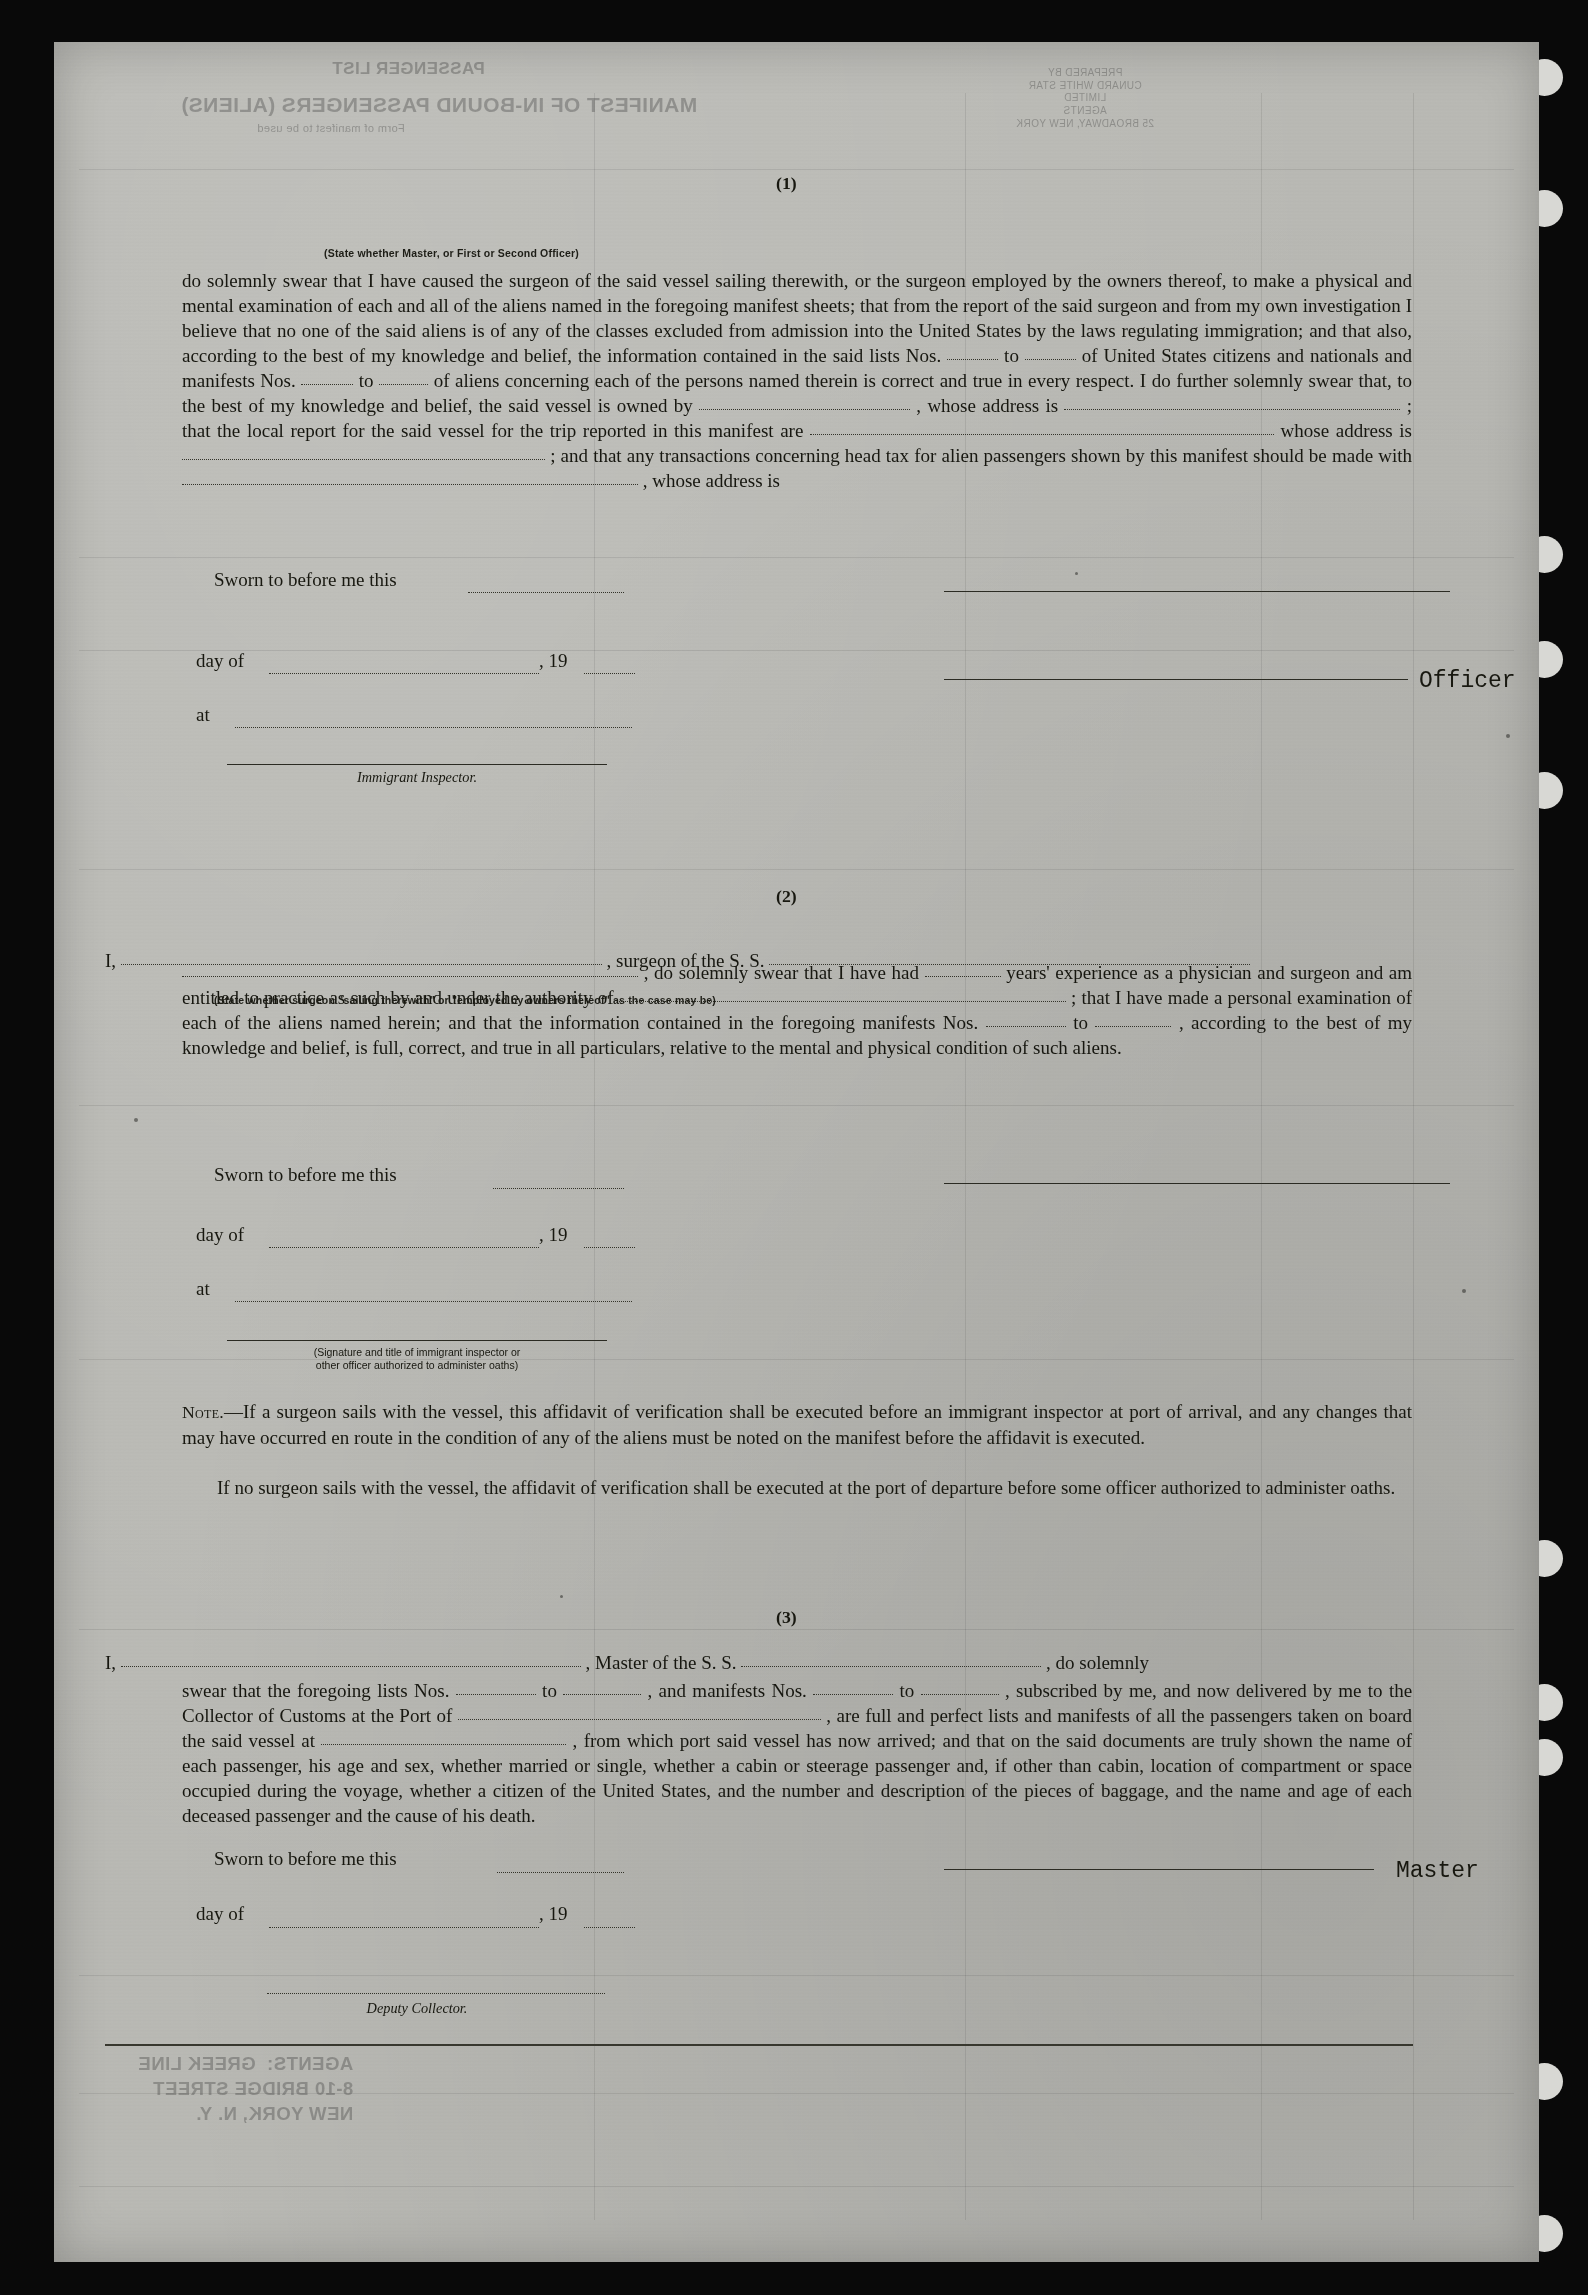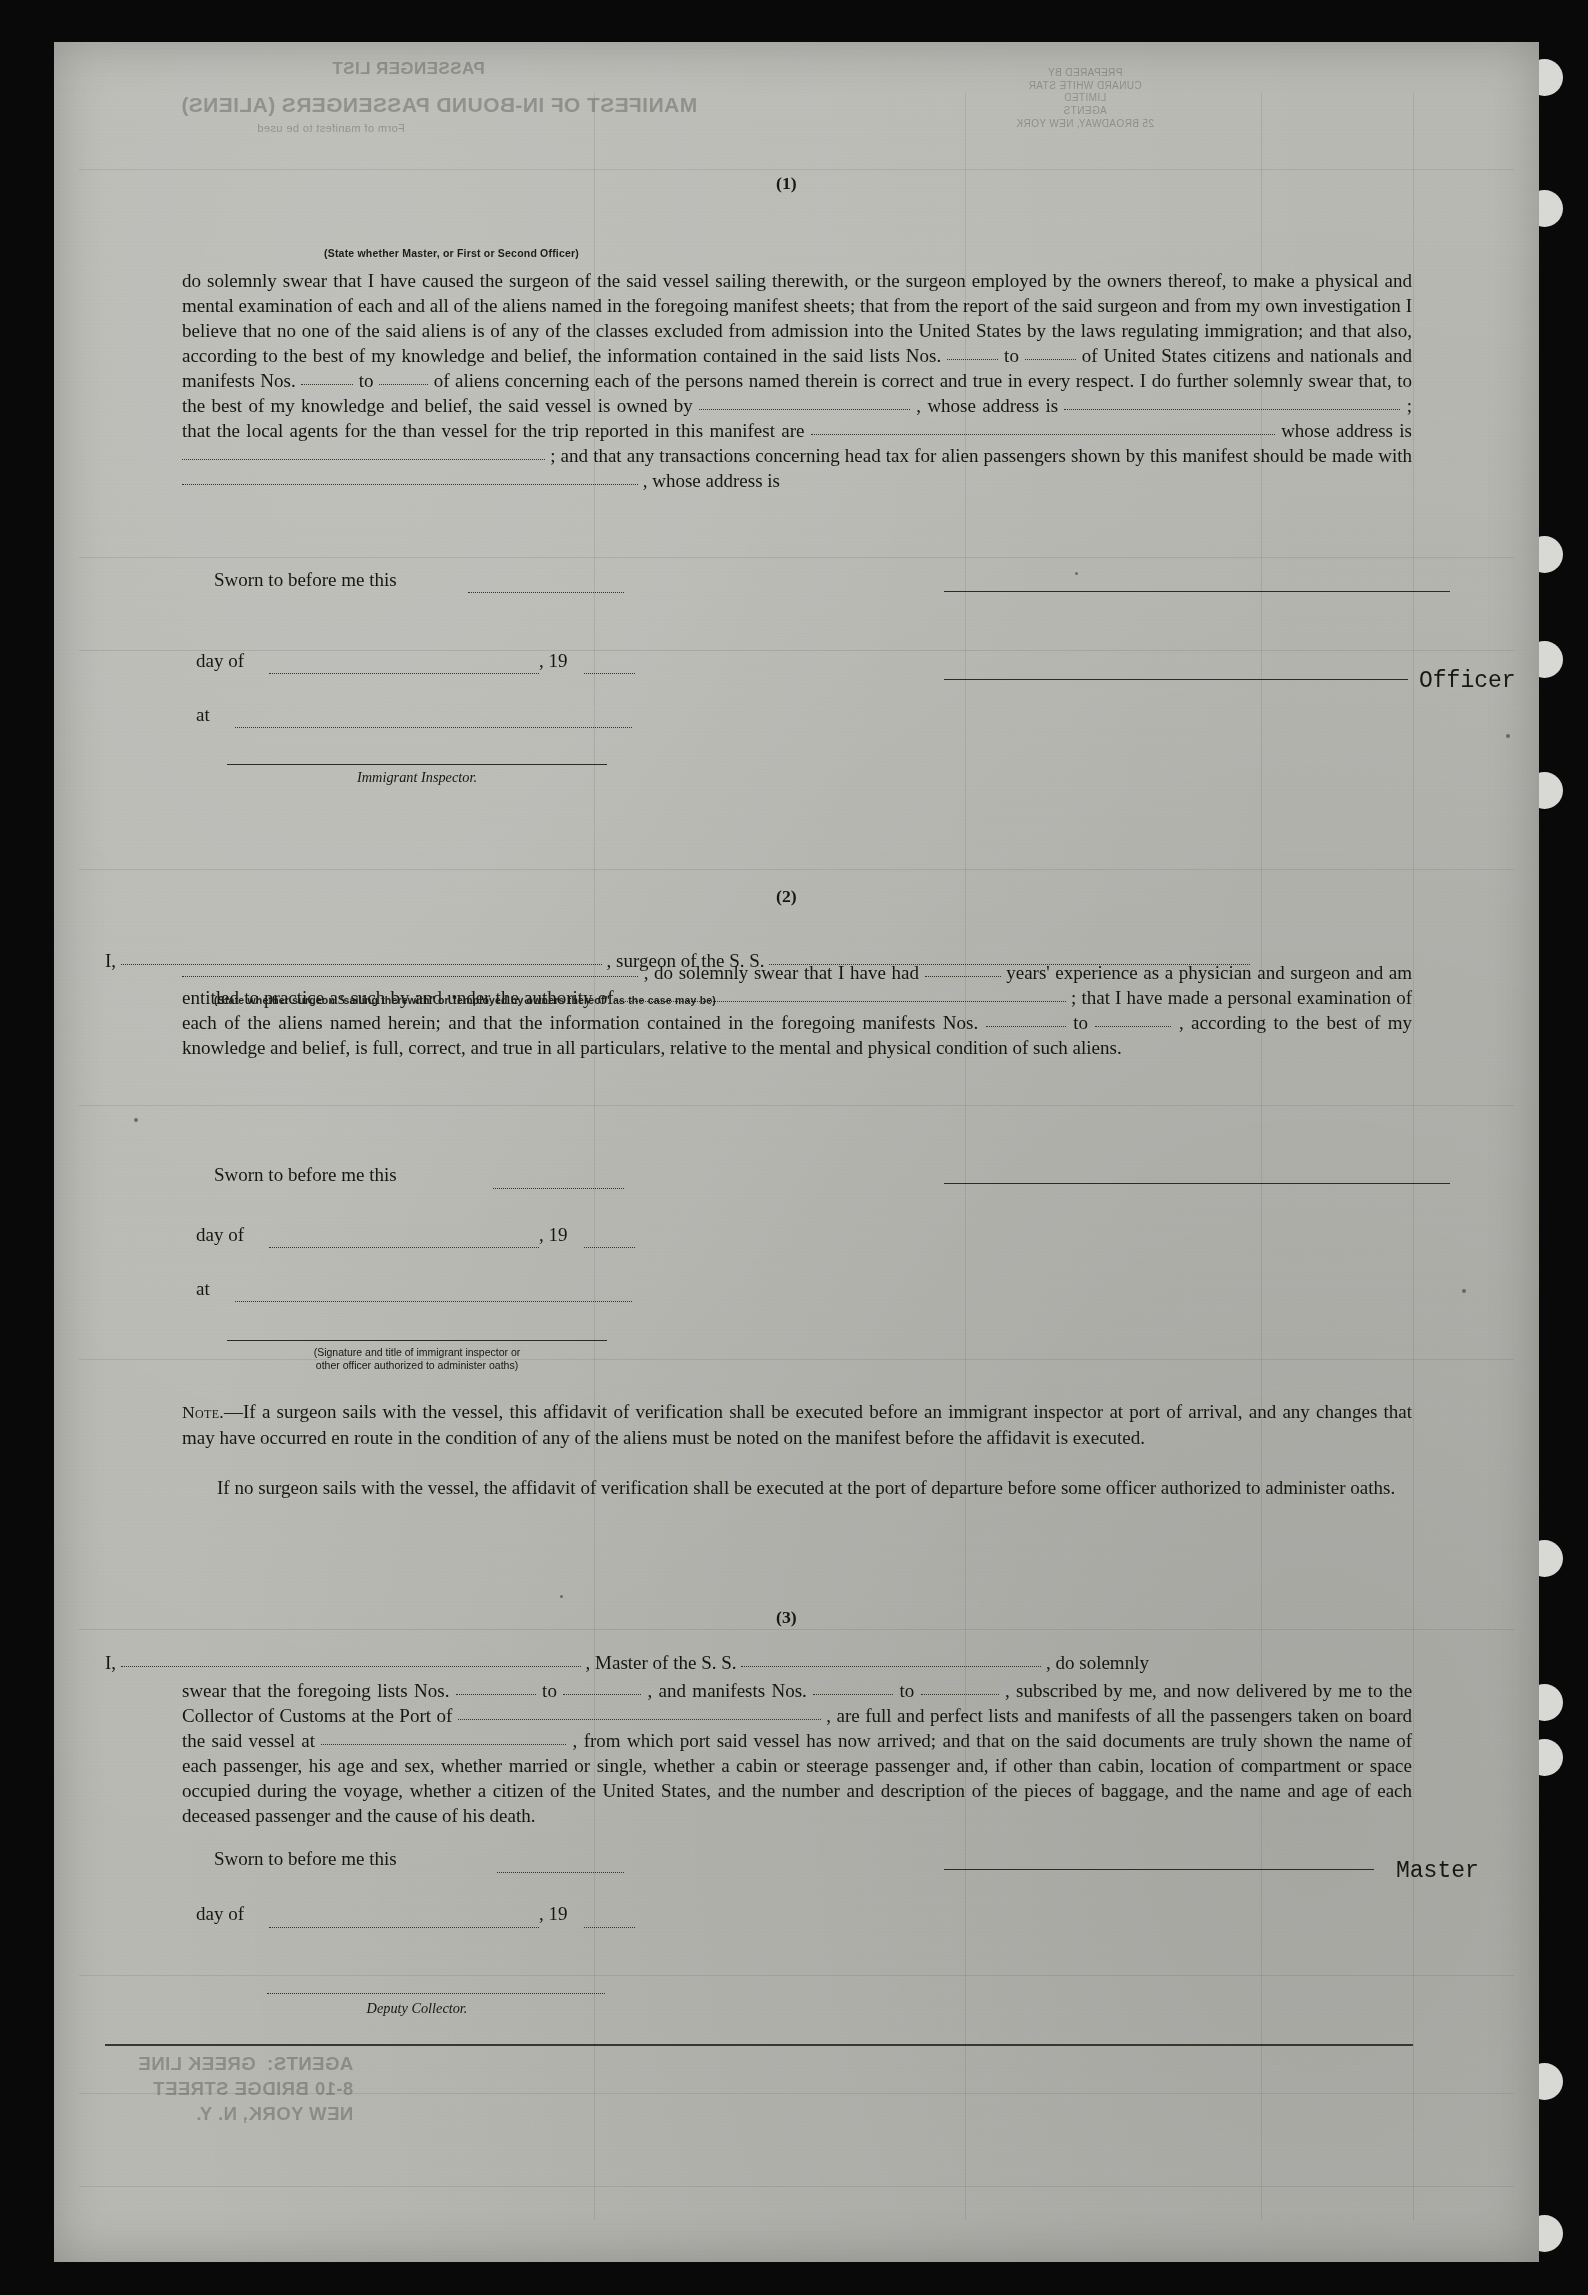--- a/index.html
+++ b/index.html
@@ -272,21 +272,21 @@
         <span class="dots" style="width:51px;"></span>
         <span>of United States citizens and nationals and manifests Nos.</span>
         <span class="dots" style="width:52px;"></span>
         <span>to</span>
         <span class="dots" style="width:49px;"></span>
         <span>of aliens concerning each of the persons named therein is correct and true in every respect. I do further solemnly swear that, to the best of my knowledge and belief, the said vessel is owned by</span>
         <span class="dots" style="width:211px;"></span>
         <span>, whose address is</span>
         <span class="dots" style="width:336px;"></span>
         <span>;</span>
-        <span>that the local agents for the than vessel for the trip reported in this manifest are</span>
+        <span>that the local report for the said vessel for the trip reported in this manifest are</span>
         <span class="dots" style="width:464px;"></span>
         <span>whose address is</span>
         <span class="dots" style="width:363px;"></span>
         <span>; and that any transactions concerning head tax for alien passengers shown by this manifest should be made with</span>
         <span class="dots" style="width:456px;"></span>
         <span>, whose address is</span>
       </div>
 
       <div class="sworn" style="left:160px; top:527px;">Sworn to before me this</div>
       <div class="dotline" style="left:414px; top:550px; width:156px;"></div>

